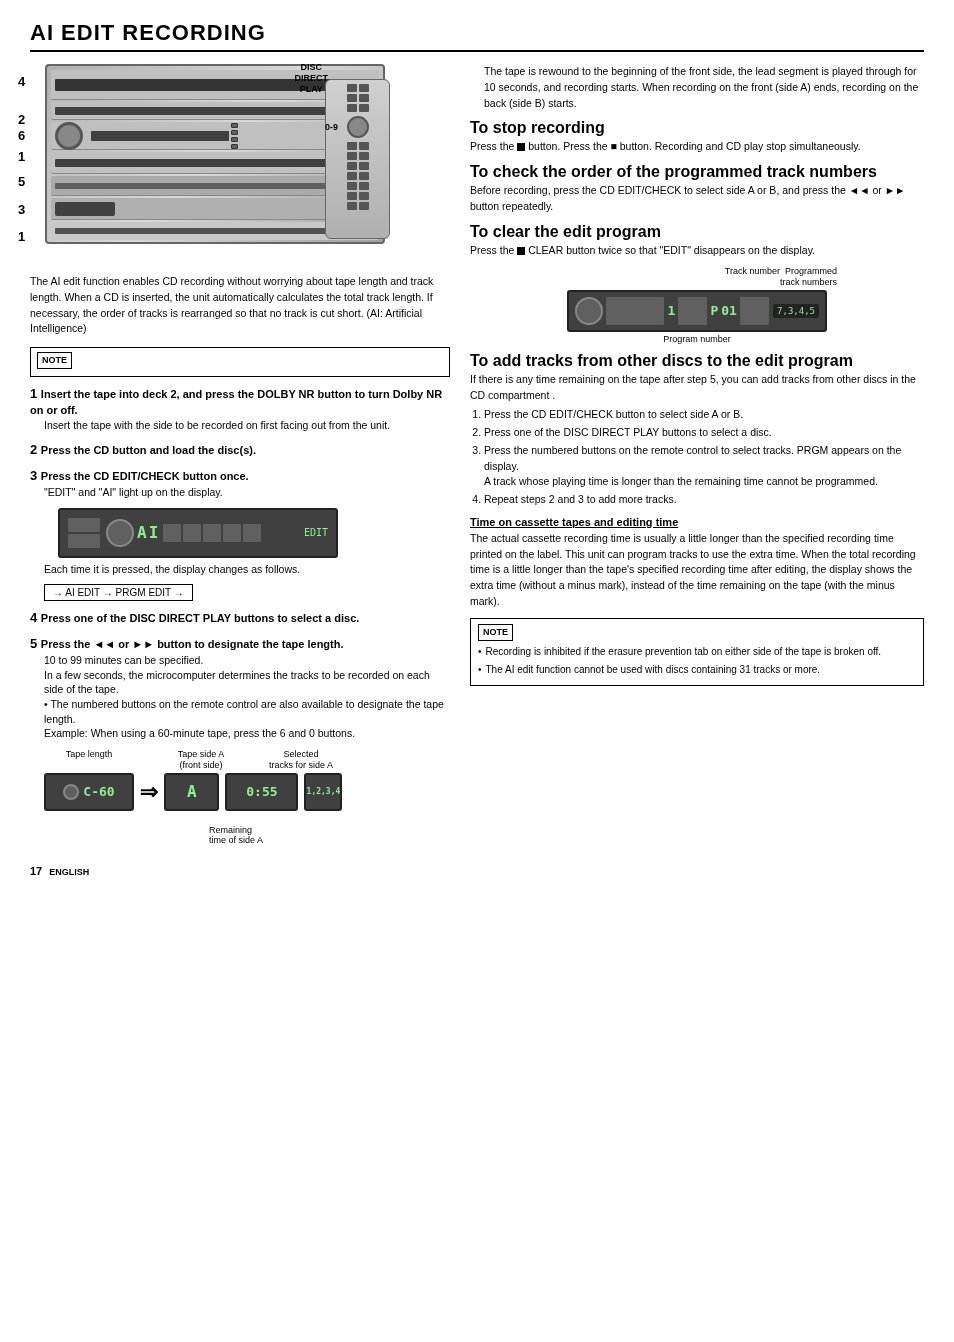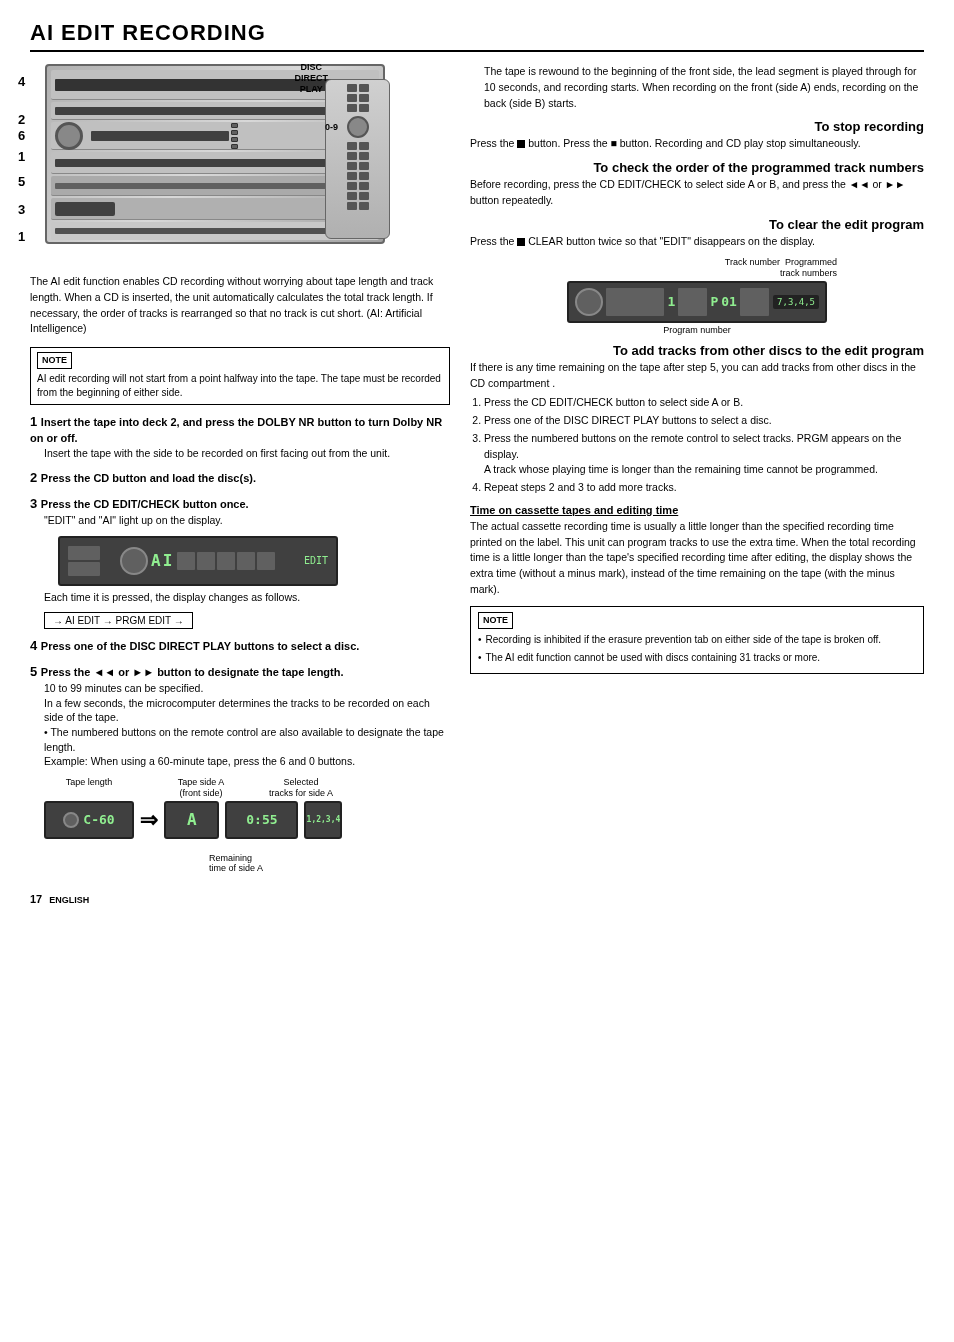--- a/index.html
+++ b/index.html
@@ -167,21 +167,21 @@
       border-radius: 3px;
       display: flex;
       align-items: center;
       padding: 4px 8px;
       gap: 6px;
       margin: 8px 0 4px 14px;
     }
     .display-inner {
       display: flex;
       align-items: center;
-      gap: 20px;
+      gap: 6px;
       width: 100%;
     }
     .display-label-ai {
       color: #90ee90;
       font-family: monospace;
       font-size: 16px;
       font-weight: bold;
       letter-spacing: 2px;
     }
     .display-label-edit {
@@ -204,23 +204,22 @@
     .page-number {
       font-size: 11px;
       font-weight: bold;
       margin-top: 16px;
     }
     .sub-section {
       margin-bottom: 8px;
     }
     .sub-heading {
       font-weight: bold;
-      font-size: 13px;
+      font-size: 16px;
       margin-bottom: 2px;
-      text-align: right;
     }
     .track-diagram {
       display: flex;
       flex-direction: column;
       align-items: center;
       margin: 8px 0;
     }
     .track-display {
       width: 260px;
       height: 42px;
@@ -400,21 +399,20 @@
           </div>
 
           <div style="position:absolute; right:52px; top:58px; font-size:9px; font-weight:bold;">0-9</div>
         </div>
       </div>
 
       <div class="description-text">The AI edit function enables CD recording without worrying about tape length and track length. When a CD is inserted, the unit automatically calculates the total track length. If necessary, the order of tracks is rearranged so that no track is cut short. (AI: Artificial Intelligence)</div>
 
       <div class="note-box">
         <div class="note-label">NOTE</div><br>
-        <span>AI edit recording will not start from a point halfway into the tape. The tape must be recorded from the beginning of either side.</span>
       </div>
 
       <div class="step">
         <div class="step-bold">
           <span class="step-num">1 </span>
           <span>Insert the tape into deck 2, and press the DOLBY NR button to turn Dolby NR on or off.</span>
         </div>
         <div class="step-text">Insert the tape with the side to be recorded on first facing out from the unit.</div>
       </div>
 

